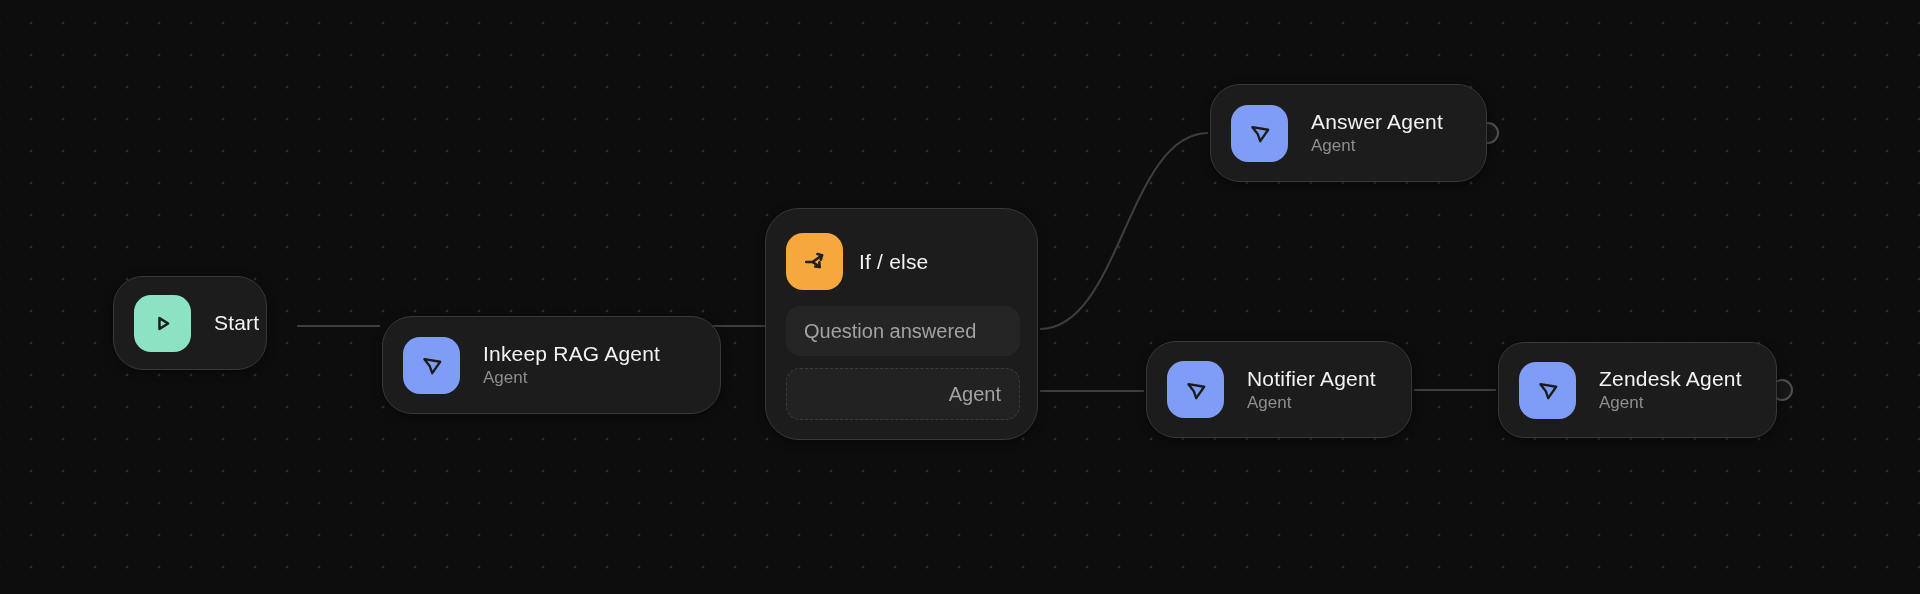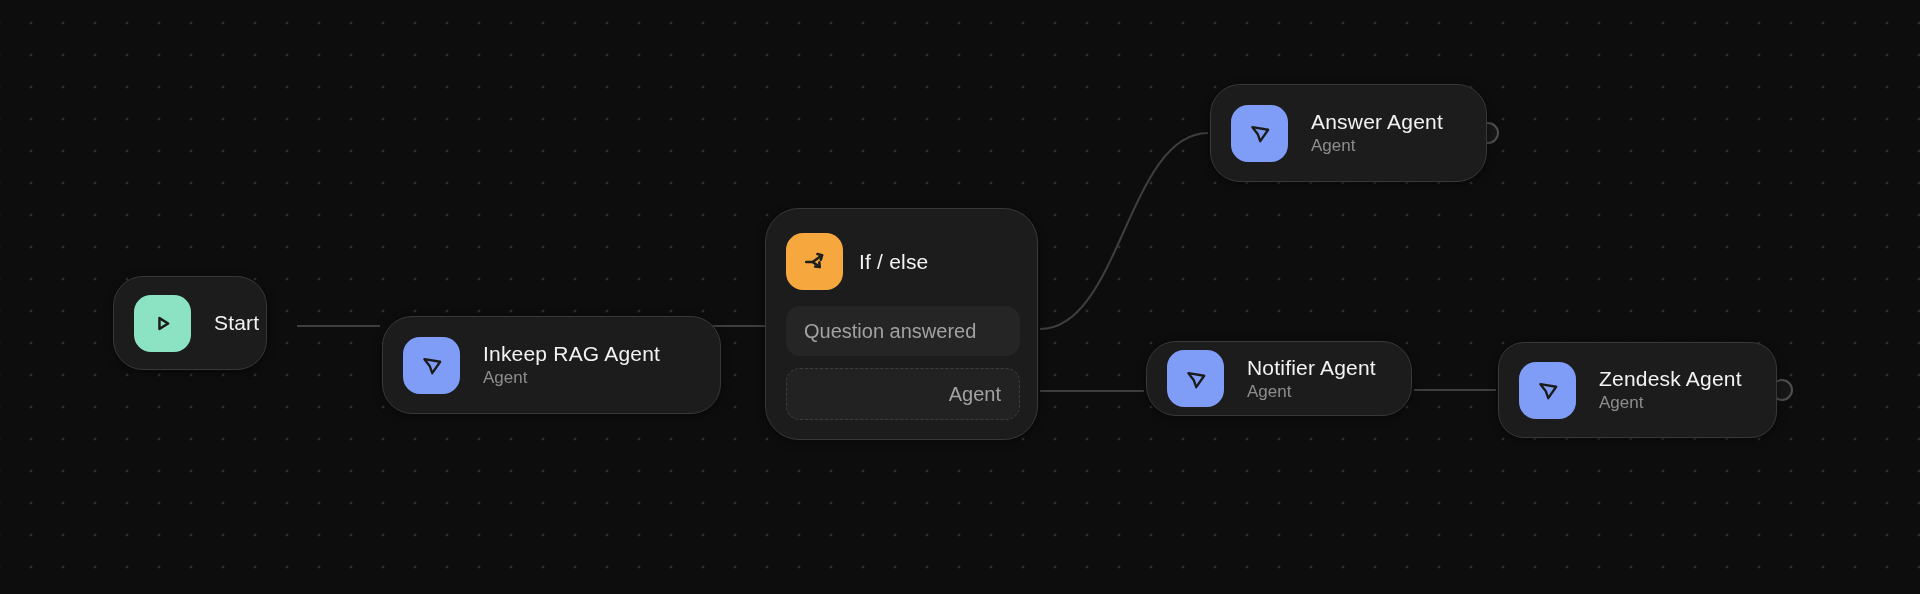--- a/index.html
+++ b/index.html
@@ -115,21 +115,21 @@
     <svg width="28" height="28" viewBox="0 0 24 24" fill="none" stroke="#1b1b1b" stroke-width="2" stroke-linejoin="round" stroke-linecap="round">
       <path d="M5.5 7 L19 9.2 L12.2 19 L10 12.8 Z"></path>
     </svg>
   </span>
   <div class="txt">
     <span class="title">Answer Agent</span>
     <span class="subtitle">Agent</span>
   </div>
 </div>
 
-<div class="node" style="left:1146px;top:341px;width:266px;height:75px;">
+<div class="node" style="left:1146px;top:341px;width:266px;height:97px;">
   <span class="icon-box" style="background: rgb(127, 157, 246);">
     <svg width="28" height="28" viewBox="0 0 24 24" fill="none" stroke="#1b1b1b" stroke-width="2" stroke-linejoin="round" stroke-linecap="round">
       <path d="M5.5 7 L19 9.2 L12.2 19 L10 12.8 Z"></path>
     </svg>
   </span>
   <div class="txt">
     <span class="title">Notifier Agent</span>
     <span class="subtitle">Agent</span>
   </div>
 </div>

